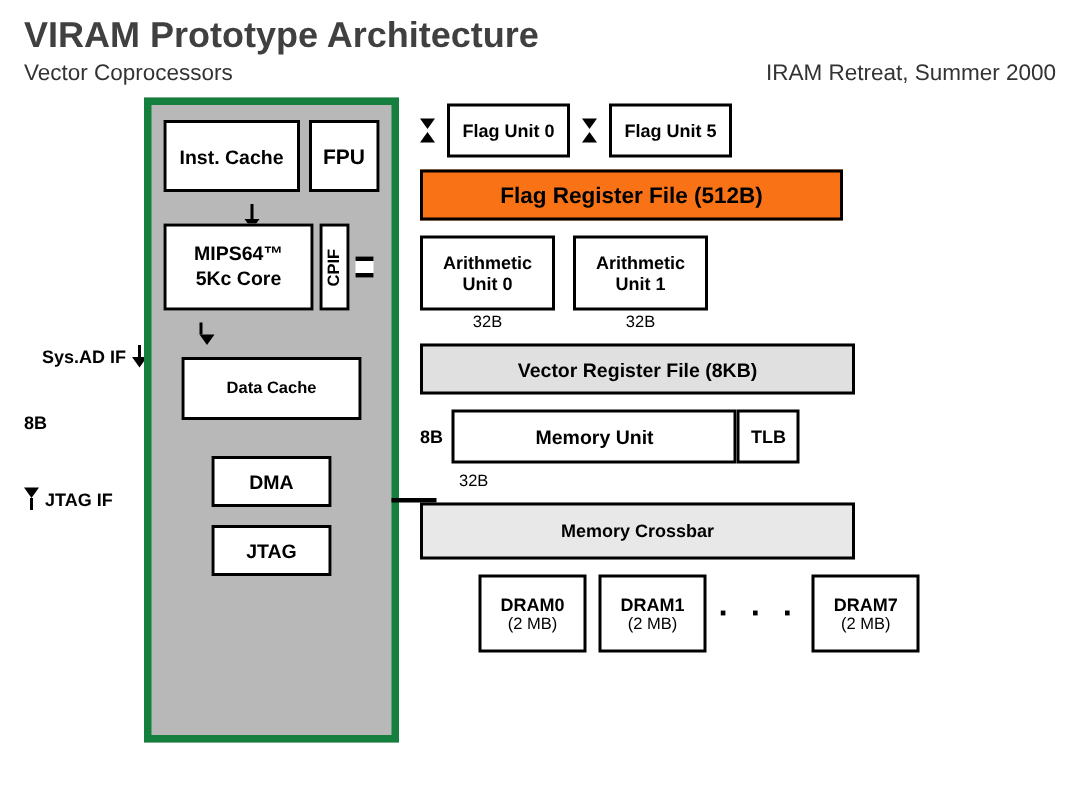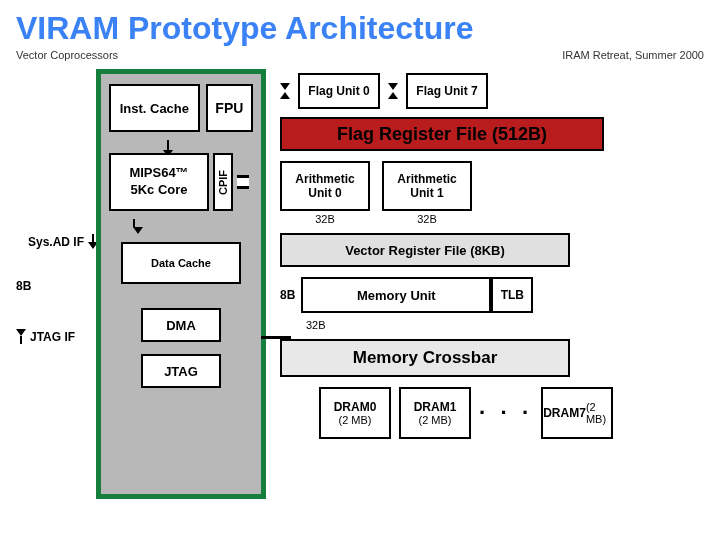--- a/index.html
+++ b/index.html
@@ -11,29 +11,29 @@
       overflow: hidden;
       position: relative;
     }
     .page {
       width: 720px;
       height: 540px;
       padding: 10px 16px;
       position: relative;
     }
     .title {
-      font-size: 32px;
+      font-size: 24px;
       font-weight: bold;
-      color: #3b82f6;
+      color: #404040;
       margin-bottom: 2px;
     }
     .subtitle-bar {
       display: flex;
       justify-content: space-between;
-      font-size: 11px;
+      font-size: 15px;
       color: #333;
       margin-bottom: 8px;
     }
     
     .box {
       border: 2px solid #000;
       background: #fff;
       display: flex;
       align-items: center;
       justify-content: center;
@@ -186,25 +186,25 @@
           <div style="width:0;height:0;border-left:5px solid transparent;border-right:5px solid transparent;border-bottom:7px solid #000; margin-top:2px;"></div>
         </div>
         <div class="box flag-unit" style="width:82px; height:36px; font-size:12px;">
           <span>Flag Unit 0</span>
         </div>
         <div style="display:flex; flex-direction:column; align-items:center;">
           <div style="width:0;height:0;border-left:5px solid transparent;border-right:5px solid transparent;border-top:7px solid #000;"></div>
           <div style="width:0;height:0;border-left:5px solid transparent;border-right:5px solid transparent;border-bottom:7px solid #000; margin-top:2px;"></div>
         </div>
         <div class="box flag-unit" style="width:82px; height:36px; font-size:12px;">
-          <span>Flag Unit 7</span>
-        </div>
-      </div>
-
-      <div style="width:324px; height:34px; border:2px solid #000; background:#b91c1c; display:flex; align-items:center; justify-content:center; font-size:18px; font-weight:bold;">
+          <span>Flag Unit 5</span>
+        </div>
+      </div>
+
+      <div style="width:282px; height:34px; border:2px solid #000; background:#f97316; display:flex; align-items:center; justify-content:center; font-size:15px; font-weight:bold;">
         <span>Flag Register File (512B)</span>
       </div>
 
       <div style="display:flex; gap:12px; align-items:flex-start; margin-top:4px;">
         <div style="display:flex; flex-direction:column; align-items:center;">
           <div class="box arith-unit" style="width:90px; height:50px; font-size:12px; display:flex; align-items:center; justify-content:center; text-align:center;">
             <span style="white-space:pre-line;">Arithmetic
 Unit 0</span>
           </div>
           <div style="font-size:11px; margin-top:2px;">32B</div>
@@ -230,35 +230,35 @@
         <div style="flex:1; max-width:190px; height:36px; border:2px solid #000; background:#fff; display:flex; align-items:center; justify-content:center; font-size:13px; font-weight:bold;">
           <span>Memory Unit</span>
         </div>
         <div style="width:42px; height:36px; border:2px solid #000; background:#fff; display:flex; align-items:center; justify-content:center; font-size:12px; font-weight:bold;">
           <span>TLB</span>
         </div>
       </div>
 
       <div style="font-size:11px; margin-left:26px;">32B</div>
 
-      <div style="width:290px; height:38px; border:2px solid #000; background:#e8e8e8; display:flex; align-items:center; justify-content:center; font-size:17px; font-weight:bold; margin-top:2px;">
+      <div style="width:290px; height:38px; border:2px solid #000; background:#e8e8e8; display:flex; align-items:center; justify-content:center; font-size:12px; font-weight:bold; margin-top:2px;">
         <span>Memory Crossbar</span>
       </div>
 
       <div style="display:flex; align-items:center; gap:8px; margin-top:4px;padding-left:39px;">
         <div style="width:72px; height:52px; border:2px solid #000; background:#fff; display:flex; flex-direction:column; align-items:center; justify-content:center;">
           <span style="font-size:12px; font-weight:bold;">DRAM0</span>
           <span style="font-size:11px;">(2 MB)</span>
         </div>
         <div style="width:72px; height:52px; border:2px solid #000; background:#fff; display:flex; flex-direction:column; align-items:center; justify-content:center;">
           <span style="font-size:12px; font-weight:bold;">DRAM1</span>
           <span style="font-size:11px;">(2 MB)</span>
         </div>
         <span style="font-size:22px; font-weight:bold; letter-spacing:4px; margin-top:0;">· · ·</span>
-        <div style="width:72px; height:52px; border:2px solid #000; background:#fff; display:flex; flex-direction:row; align-items:center; justify-content:center;">
+        <div style="width:72px; height:52px; border:2px solid #000; background:#fff; display:flex; flex-direction:column; align-items:center; justify-content:center;">
           <span style="font-size:12px; font-weight:bold;">DRAM7</span>
           <span style="font-size:11px;">(2 MB)</span>
         </div>
       </div>
 
     </div>
   </div>
 </div>
 
 </body></html>

